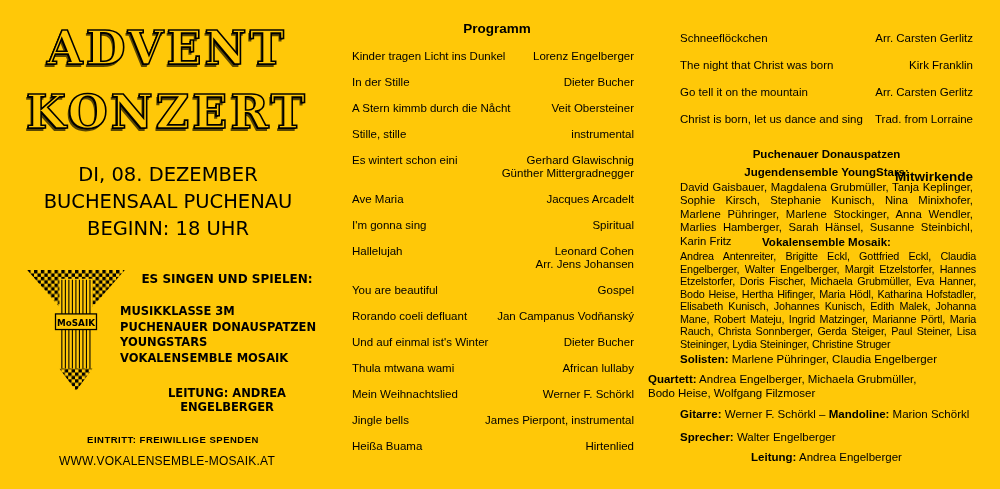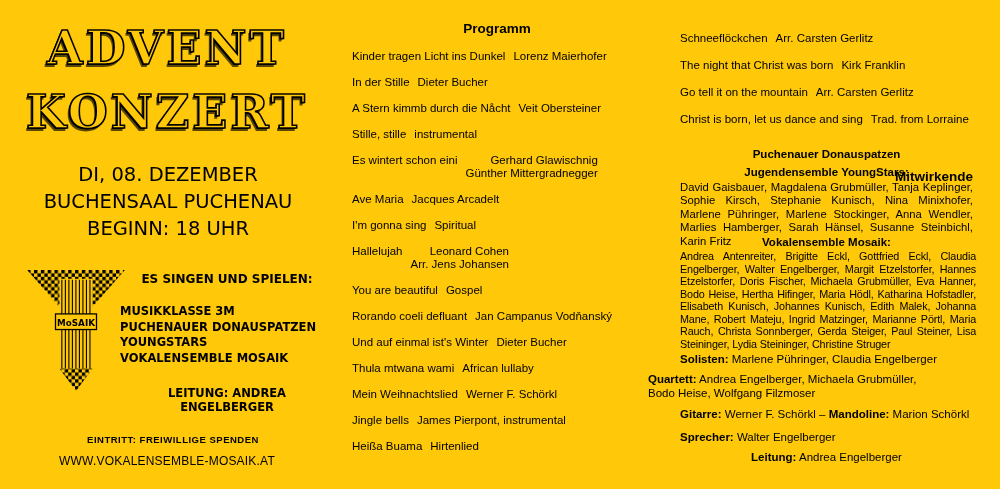--- a/index.html
+++ b/index.html
@@ -46,21 +46,21 @@
     font-size:12px; letter-spacing:.2px;
   }
   
   .prog-heading {
     position:absolute; left:352px; top:21px; width:290px; text-align:center;
     font-weight:bold; font-size:13.5px;
   }
   .prog-list { position:absolute; left:352px; top:50px; width:282px; }
   .rprog-list { position:absolute; left:680px; top:32px; width:293px; }
   .prow {
-    display:flex; align-items:flex-start;
+    display:flex; justify-content:space-between; align-items:flex-start;
     gap:8px; font-size:11.5px; line-height:13px; margin-bottom:13px;
   }
   .rprog-list .prow { margin-bottom:14px; }
   .ptitle { white-space:nowrap; }
   .pcomp { text-align:right; white-space:nowrap; }
   .pc1,.pc2 { display:block; }
   
   .mw-heading {
     position:absolute; left:680px; top:125px; width:293px; text-align:right;
     font-weight:bold; font-size:13.5px;margin-top:44px;
@@ -137,21 +137,21 @@
   <div class="sing-leader">LEITUNG: ANDREA ENGELBERGER</div>
   <div class="admission">EINTRITT: FREIWILLIGE SPENDEN</div>
   <div class="website">WWW.VOKALENSEMBLE-MOSAIK.AT</div>
 
   <div class="prog-heading">Programm</div>
 
   <div class="prog-list">
     <div class="prow">
         <span class="ptitle">Kinder tragen Licht ins Dunkel</span>
         <span class="pcomp">
-          <span class="pc1">Lorenz Maierhofer</span>
+          <span class="pc1">Lorenz Engelberger</span>
           <span class="pc2"></span>
         </span>
       </div>
     <div class="prow">
         <span class="ptitle">In der Stille</span>
         <span class="pcomp">
           <span class="pc1">Dieter Bucher</span>
           <span class="pc2"></span>
         </span>
       </div>

